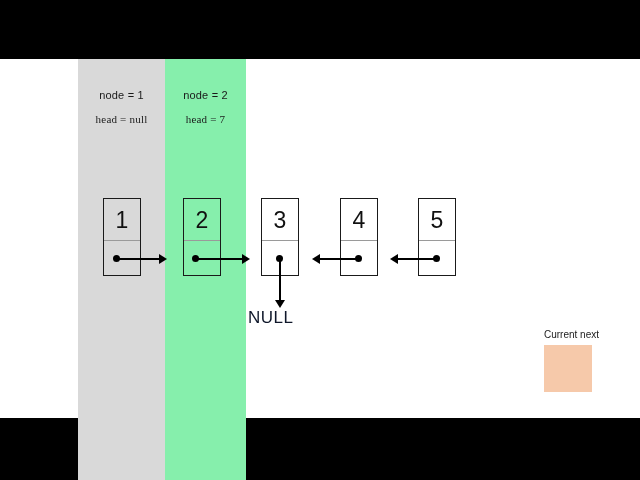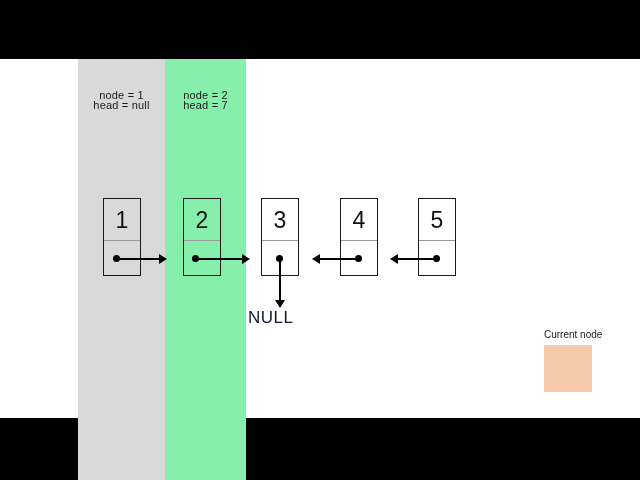--- a/index.html
+++ b/index.html
@@ -42,21 +42,21 @@
   }
   .col-text {
     position: absolute;
     width: 100%;
     text-align: center;
     font-size: 11px;
     color: #1a1a1a;
     letter-spacing: 0.2px;
   }
   .col-text.line1 { top: 30px; }
-  .col-text.line2 { top: 40px; }
+  .col-text.line2 { top: 54px; font-family: Liberation Serif, serif; }
 
   
   .node {
     position: absolute;
     width: 38px;
     height: 78px;
     border: 1.5px solid #1a1a1a;
     box-sizing: border-box;
     top: 139px;
   }
@@ -204,18 +204,18 @@
     <div class="dot" style="left:355px; top:196px;"></div>
     <div class="shaft-h" style="left:320px; top:199px; width:38px;"></div>
     <div class="head-l" style="left:312px; top:195px;"></div>
 
     <div class="dot" style="left:433px; top:196px;"></div>
     <div class="shaft-h" style="left:398px; top:199px; width:38px;"></div>
     <div class="head-l" style="left:390px; top:195px;"></div>
 
 
     <div id="legend">
-      <div id="legend-label">Current node</div>
+      <div id="legend-label">Current next</div>
       <div id="legend-swatch"></div>
     </div>
 
   </div>
 </div>
 
 </body></html>

